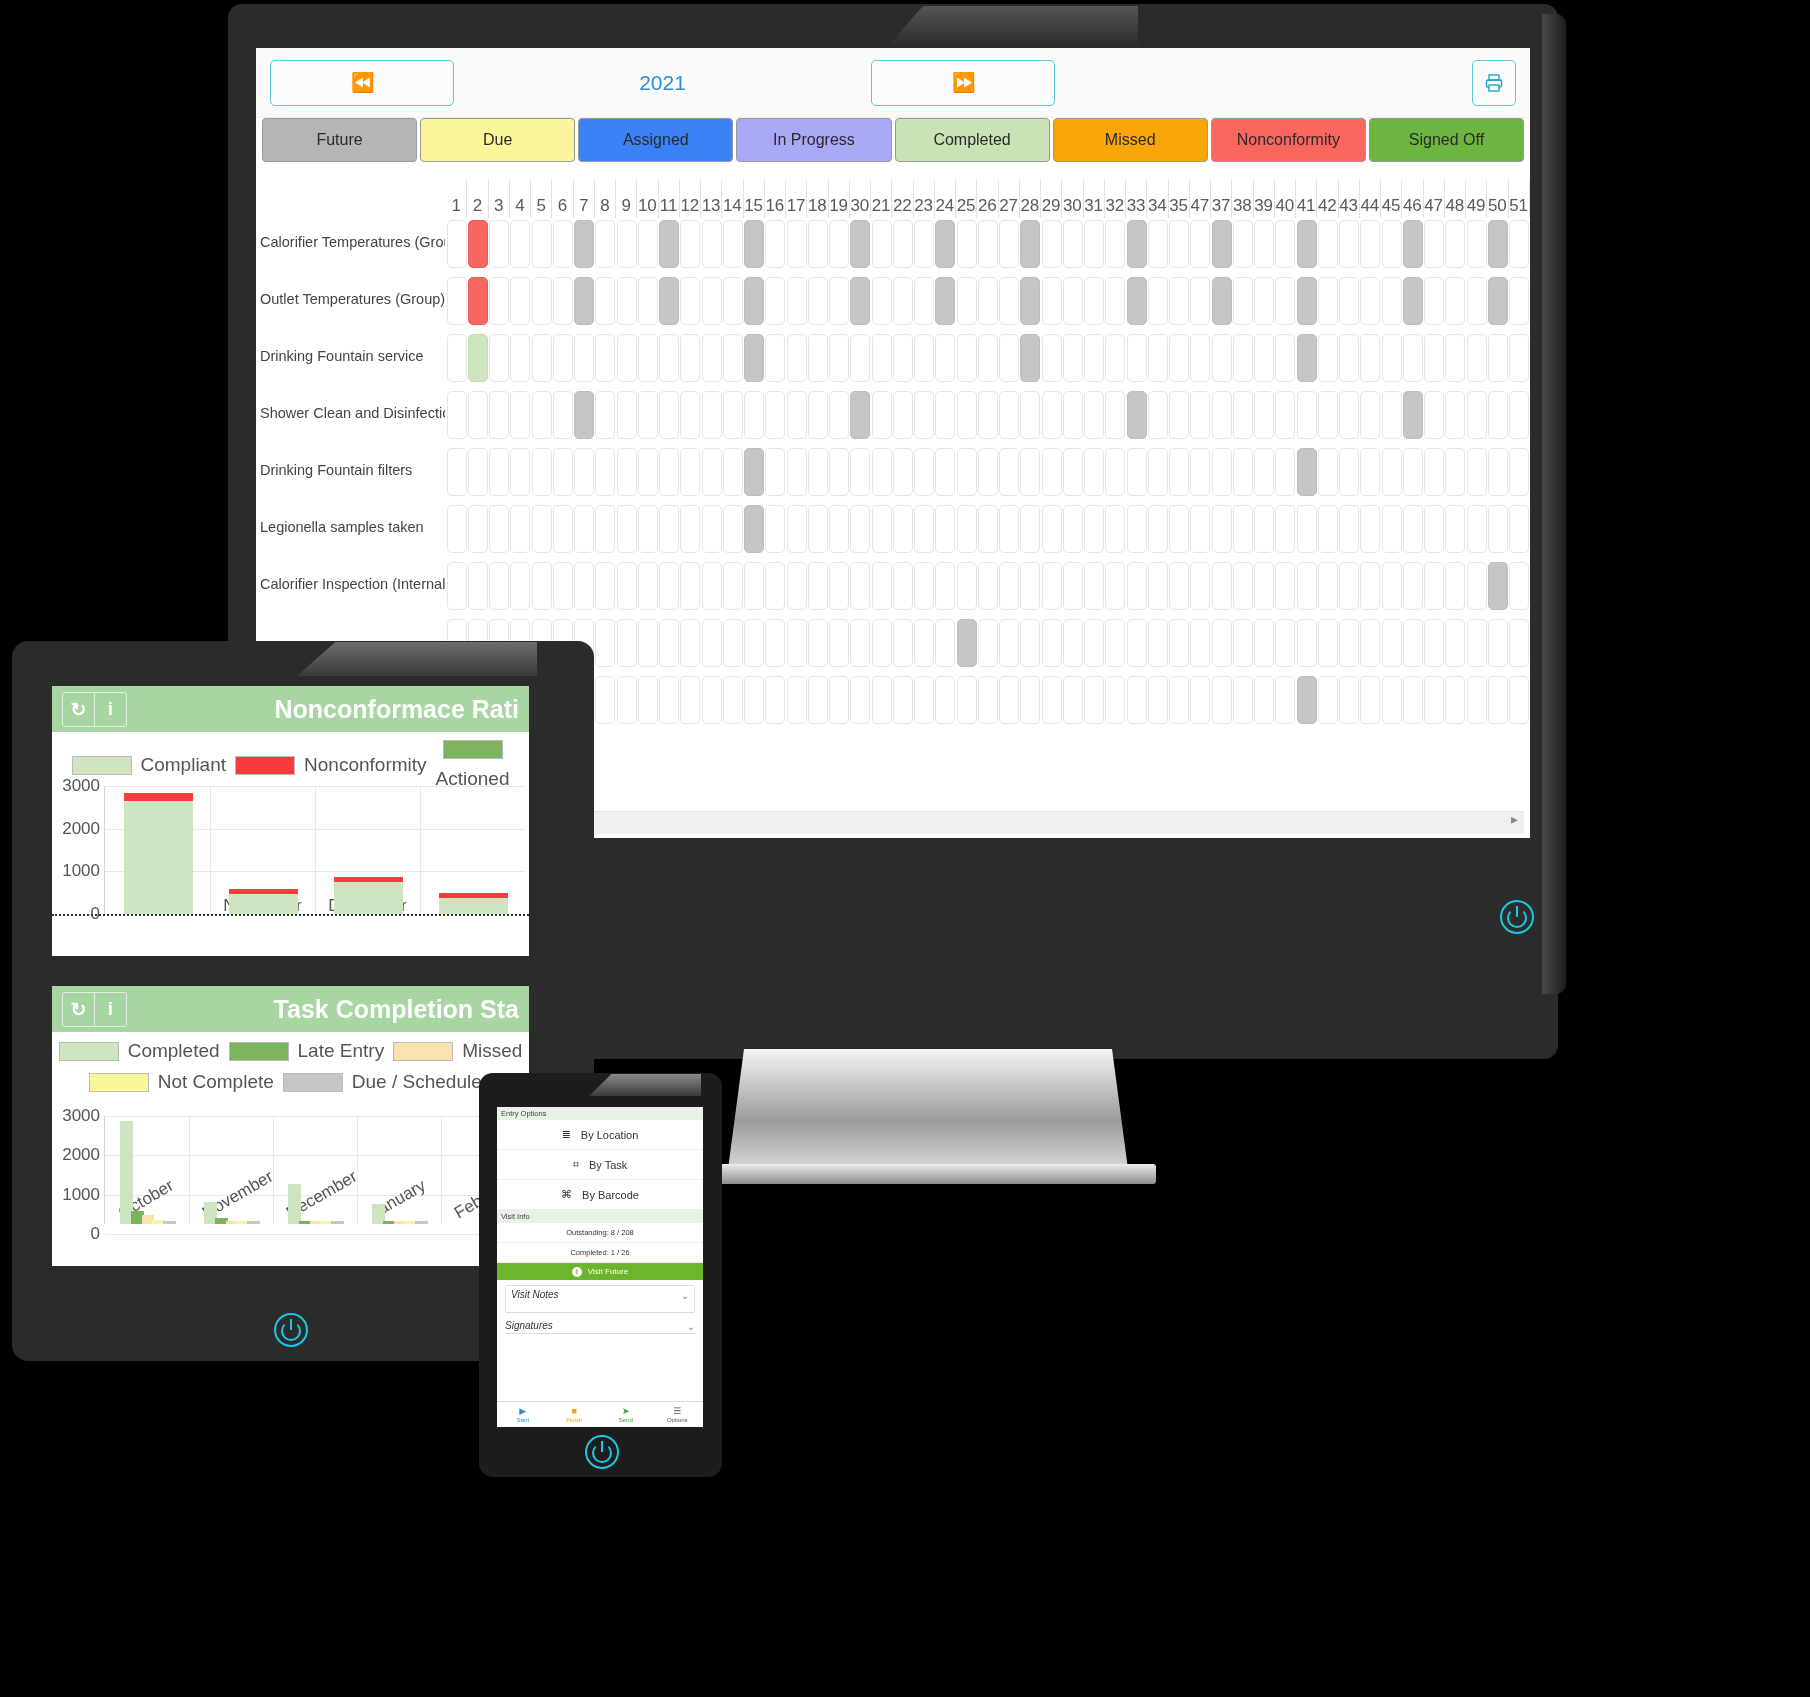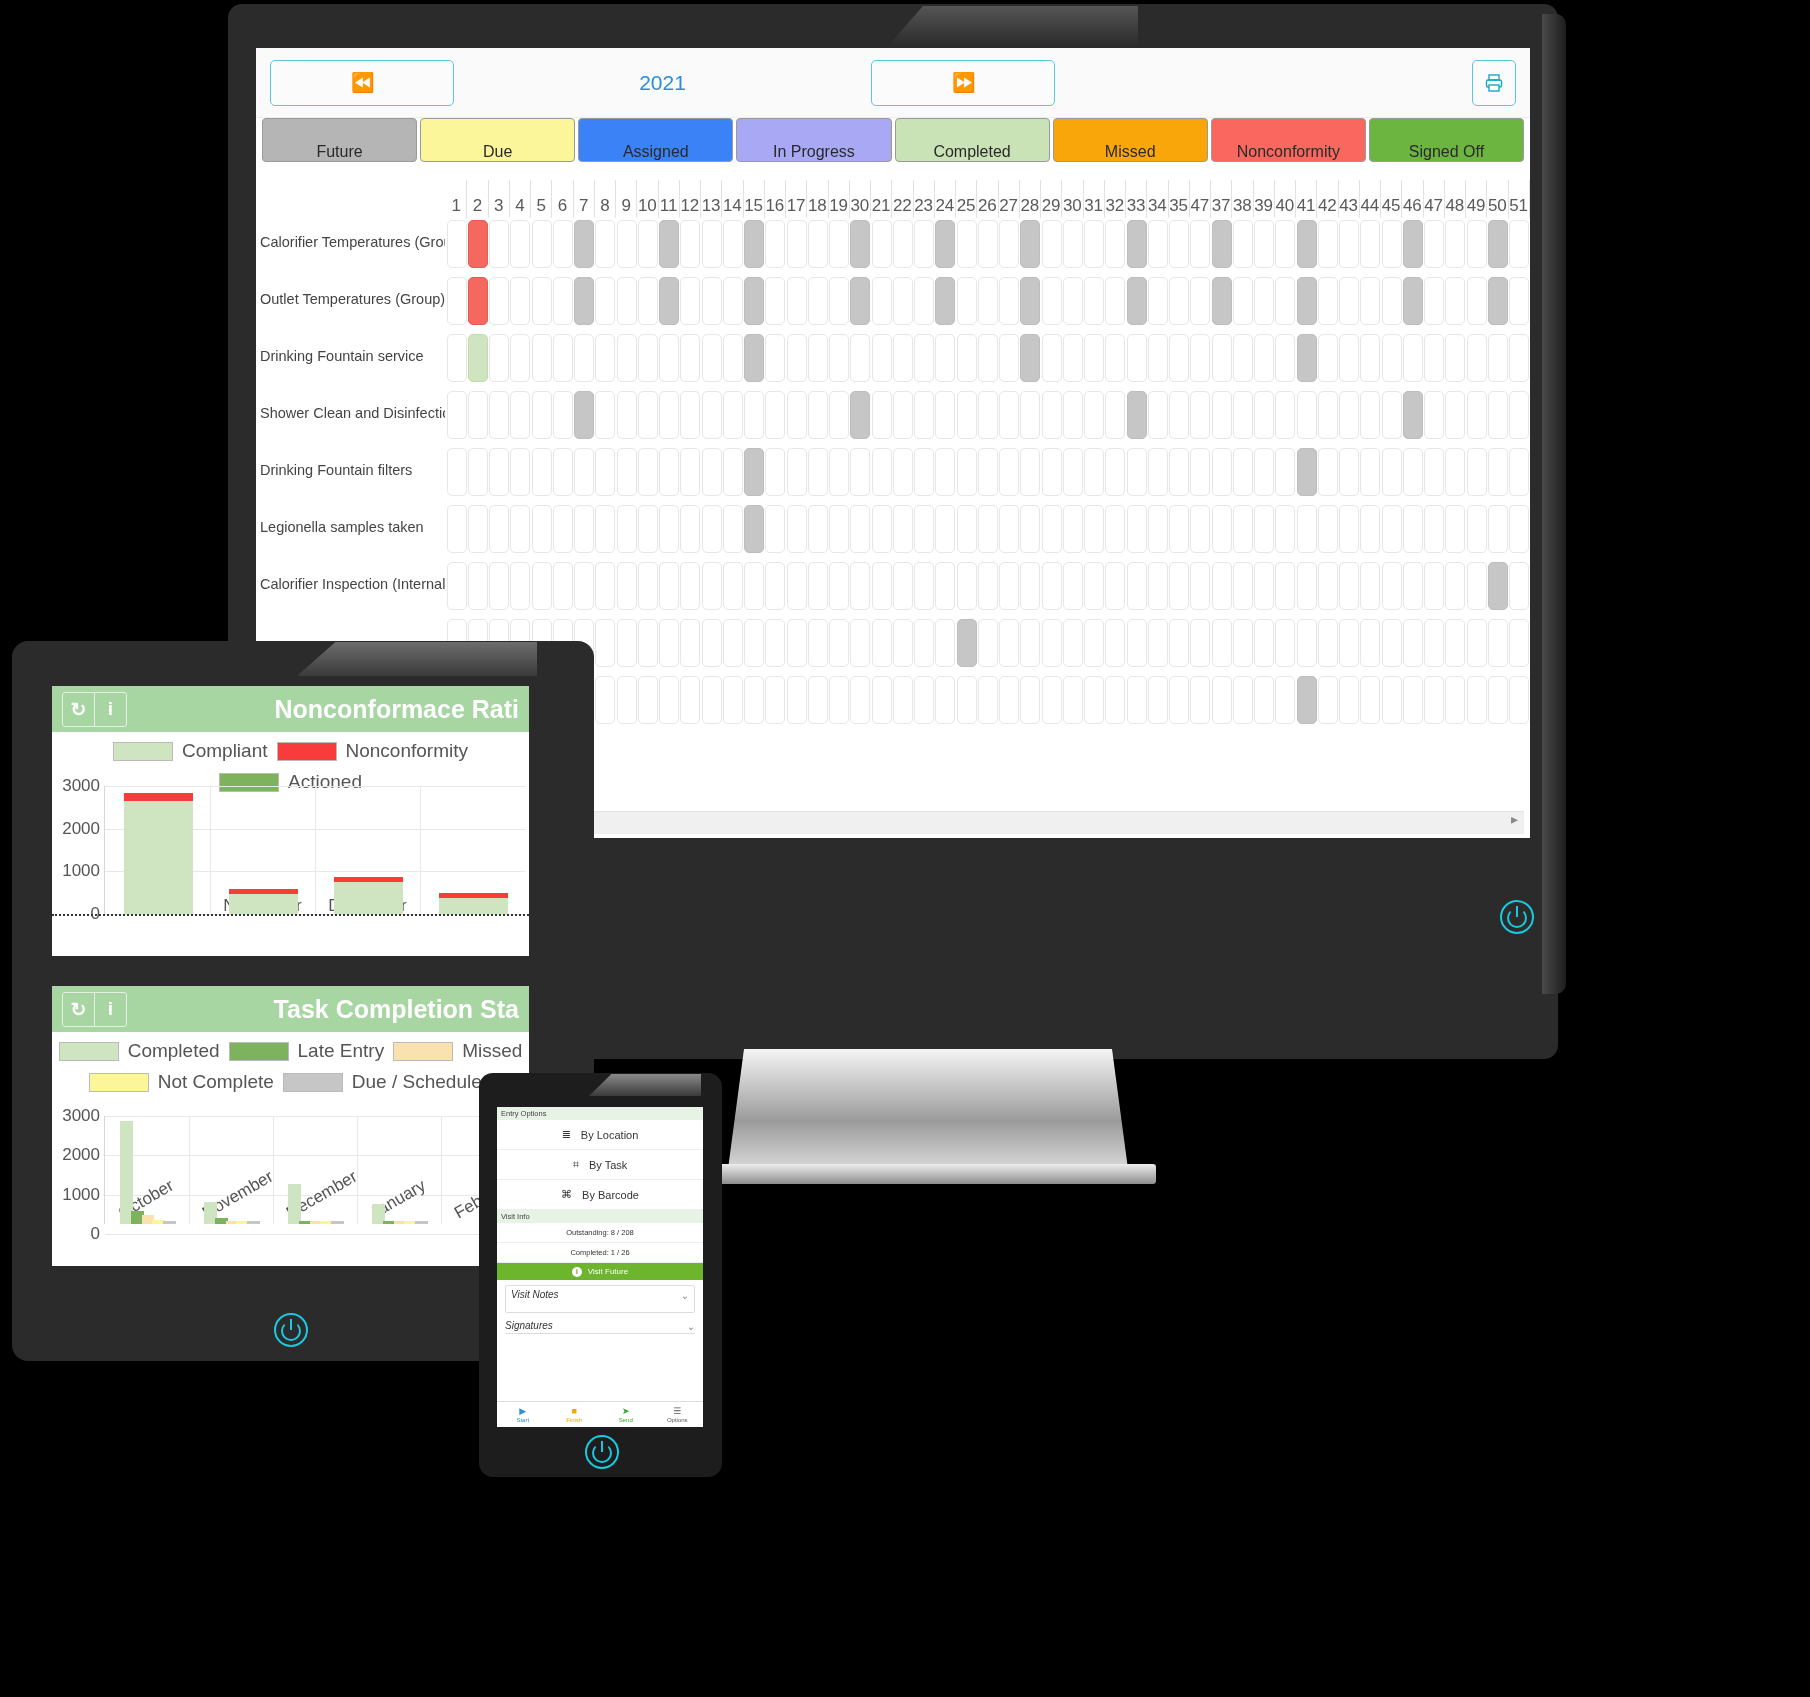--- a/index.html
+++ b/index.html
@@ -37,21 +37,21 @@
       background:#fbfbfb;display:flex;align-items:center;justify-content:center;
       color:#1ba7c4;font-size:19px;letter-spacing:-2px;cursor:pointer;}
   .yr{flex:1;text-align:center;color:#2c8fd6;font-size:21px;}
   .spacer{flex:1;}
   .print-btn{width:42px;height:44px;border:1px solid #5bc8d8;border-radius:5px;
       background:#fbfbfb;display:flex;align-items:center;justify-content:center;
       color:#1ba7c4;cursor:pointer;margin-left:auto;}
 
   .legend-row{display:flex;padding:0 6px;gap:3px;height:44px;align-items:stretch;}
   .lg{flex:1;border:1px solid #9a9a9a;border-radius:4px;display:flex;
-      align-items:flex-end;justify-content:center;font-size:16px;color:#2a2a2a;
+      align-items:center;justify-content:center;font-size:16px;color:#2a2a2a;
       cursor:pointer;}
 
   
   .grid-wrap{position:relative;height:672px;}
   .colnums{position:absolute;left:190px;top:18px;right:0;display:flex;}
   .colnums .cn{width:33.2px;height:38px;border-right:1px solid #e2e2e2;
       display:flex;align-items:flex-end;justify-content:center;font-size:17px;
       color:#5a5a5a;padding-bottom:2px;box-sizing:border-box;}
   .rows{position:absolute;left:0;top:58px;right:0;}
   .grow{height:57px;position:relative;}
@@ -1700,21 +1700,21 @@
     <div class="card-bd">
       <div class="lgd" id="lg1">
           <span style="display: inline-flex; align-items: center; gap: 9px;">
             <span class="sw" style="background: rgb(207, 228, 192);"></span>
             <span class="t">Compliant</span>
           </span>
           <span style="display: inline-flex; align-items: center; gap: 9px;">
             <span class="sw" style="background: rgb(248, 60, 60);"></span>
             <span class="t">Nonconformity</span>
           </span>
-          <span style="display: inline-flex; align-items: center; gap: 9px;">
+          <span style="display: inline-flex; align-items: center; gap: 9px; flex-direction: column;">
             <span class="sw" style="background: rgb(124, 179, 92);"></span>
             <span class="t">Actioned</span>
           </span>
         </div>
       <div class="plot">
         <div class="ax" id="ax1">
             <div style="top: 136px;">0</div>
             <div style="top: 93.3333px;">1000</div>
             <div style="top: 50.6667px;">2000</div>
             <div style="top: 8px;">3000</div>

